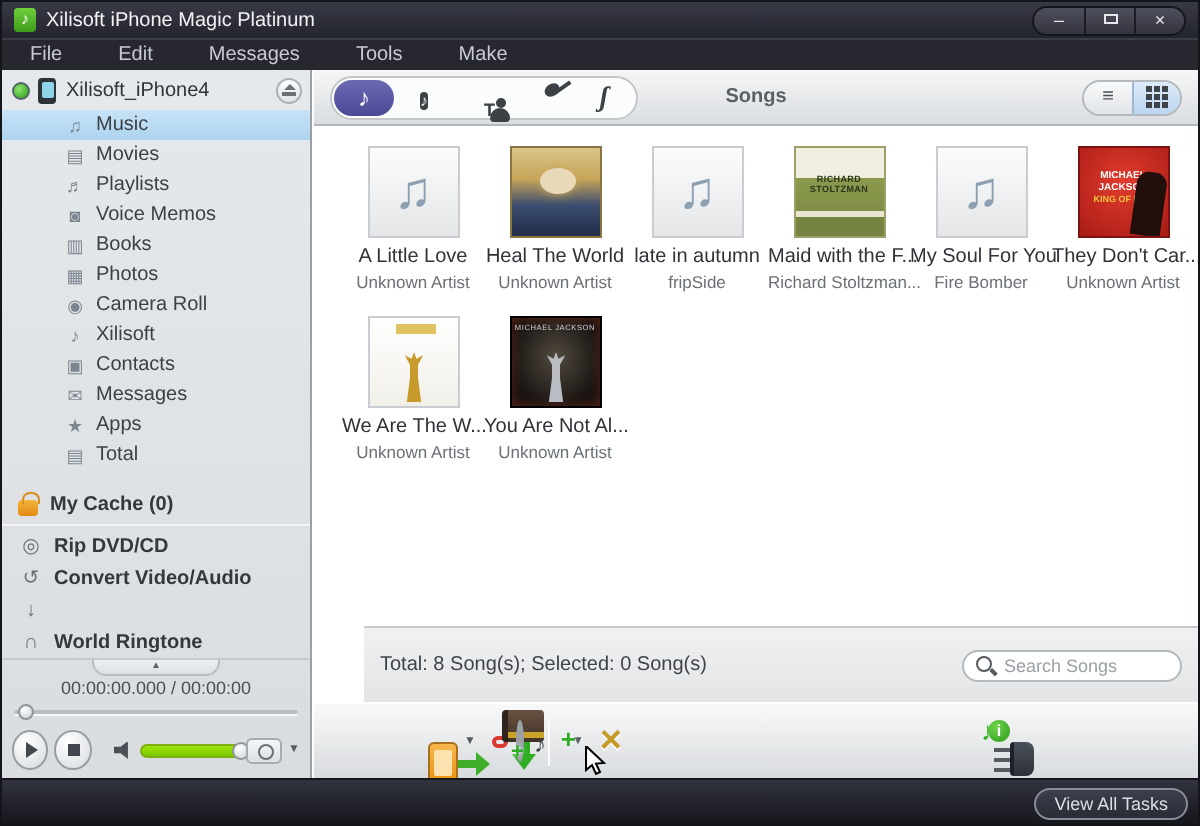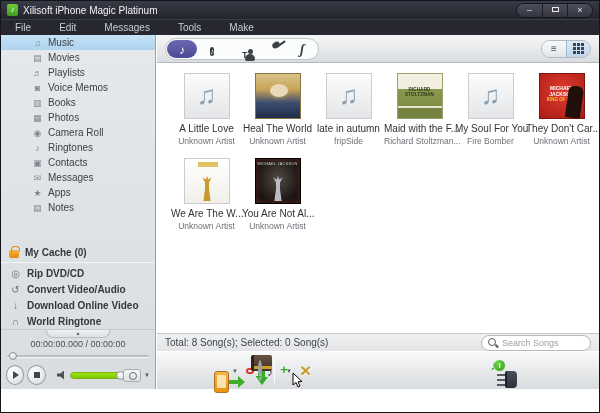--- a/index.html
+++ b/index.html
@@ -97,21 +97,21 @@
   .cover-kingofpop .cover-text .sub { color:#f2c23c; font-size:4.5px; }
   .cover-kingofpop::after { content:""; position:absolute; right:2px; bottom:0; width:15px; height:32px; background:#200f0a; border-radius:6px 6px 0 0; transform:rotate(8deg); }
   .cover-history-white { background:linear-gradient(#ffffff,#f1efe8); }
   .cover-history-white::before { content:""; position:absolute; top:3px; left:13px; width:20px; height:5px; background:#d9b33c; opacity:.8; }
   .cover-history-dark { background:radial-gradient(ellipse at 50% 45%, #514a40 0%, #171310 75%); border-color:#000; box-shadow:inset 0 0 6px #5e2219; }
   .cover-history-dark .cover-text { margin-top:3px; font-size:3.8px; color:#cfd2d6; letter-spacing:.3px; }
   .statue { position:absolute; left:50%; transform:translateX(-50%); bottom:1px; }
   .t-title { font-size:10px; color:#2f3338; white-space:nowrap; }
   .t-artist { font-size:8.5px; color:#6b7076; white-space:nowrap; margin-top:2px; }
 
-  .statusbar { flex:none; height:18px; background:linear-gradient(#f0f1f2,#e2e4e6); border-top:1px solid #c5c9cc; display:flex; align-items:center; padding:0 8px; }
+  .statusbar { flex:none; height:38px; background:linear-gradient(#f0f1f2,#e2e4e6); border-top:1px solid #c5c9cc; display:flex; align-items:center; padding:0 8px;margin-left:25px; }
   .statustext { font-size:10px; color:#3f444a; }
   .searchbox { margin-left:auto; width:110px; height:16px; background:#fff; border:1px solid #b4b9bd; border-radius:8px; display:flex; align-items:center; padding:0 6px; }
   .magnifier { position:relative; width:10px; height:10px; margin-right:4px; flex:none; }
   .magnifier::before { content:""; position:absolute; left:0; top:0; width:6px; height:6px; border:1.5px solid #555a60; border-radius:50%; }
   .magnifier::after { content:""; position:absolute; left:7px; top:7px; width:3.5px; height:1.5px; background:#555a60; transform:rotate(45deg); }
   .searchph { font-size:9px; color:#9aa0a6;text-align:center; }
 
   
   .toolbar { flex:none; height:38px; background:linear-gradient(#f8f9f9,#d8dbde); border-top:1px solid #fff; display:flex; align-items:center; padding-left:72px; }
   .tbtn { display:flex; align-items:center; margin-right:8px; position:relative; }
@@ -169,20 +169,29 @@
 
   <div class="menubar" id="menubar">
       <div class="menuitem">File</div>
       <div class="menuitem">Edit</div>
       <div class="menuitem">Messages</div>
       <div class="menuitem">Tools</div>
       <div class="menuitem">Make</div>
     </div>
 
   <div class="sidebar">
+    <div class="devrow">
+      <span class="led"></span>
+      <span class="phoneic"></span>
+      <span class="devname">Xilisoft_iPhone4</span>
+      <span class="ejectbtn">
+          <span class="tri"></span>
+          <span class="bar"></span>
+        </span>
+    </div>
     <div id="liblist">
         <div class="librow sel">
           <span class="libic">♫</span>
           <span class="liblabel">Music</span>
         </div>
         <div class="librow">
           <span class="libic">▤</span>
           <span class="liblabel">Movies</span>
         </div>
         <div class="librow">
@@ -200,56 +209,55 @@
         <div class="librow">
           <span class="libic">▦</span>
           <span class="liblabel">Photos</span>
         </div>
         <div class="librow">
           <span class="libic">◉</span>
           <span class="liblabel">Camera Roll</span>
         </div>
         <div class="librow">
           <span class="libic">♪</span>
-          <span class="liblabel">Ringtones</span>
+          <span class="liblabel">Xilisoft</span>
         </div>
         <div class="librow">
           <span class="libic">▣</span>
           <span class="liblabel">Contacts</span>
         </div>
         <div class="librow">
           <span class="libic">✉</span>
           <span class="liblabel">Messages</span>
         </div>
         <div class="librow">
           <span class="libic">★</span>
           <span class="liblabel">Apps</span>
         </div>
         <div class="librow">
           <span class="libic">▤</span>
-          <span class="liblabel">Notes</span>
+          <span class="liblabel">Total</span>
         </div>
       </div>
     <div class="cacherow">
       <span class="lockic"></span>
       <span class="toollabel">My Cache (0)</span>
     </div>
     <div class="sidesep"></div>
     <div id="toollist">
         <div class="toolrow">
           <span class="toolic">◎</span>
           <span class="toollabel">Rip DVD/CD</span>
         </div>
         <div class="toolrow">
           <span class="toolic">↺</span>
           <span class="toollabel">Convert Video/Audio</span>
         </div>
         <div class="toolrow">
           <span class="toolic">↓</span>
-          <span class="toollabel">Download Online Video</span>
         </div>
         <div class="toolrow">
           <span class="toolic">∩</span>
           <span class="toollabel">World Ringtone</span>
         </div>
       </div>
     <div class="collapse">
         <div class="tab">▲</div>
       </div>
     <div class="timerow">00:00:00.000 / 00:00:00</div>
@@ -287,20 +295,21 @@
           <div class="tab">
             <span><span class="personic"><span class="tmark">T</span></span></span>
           </div>
           <div class="tab">
             <span><span class="guitaric"><span class="g-body"></span><span class="g-neck"></span></span></span>
           </div>
           <div class="tab">
             <span><span class="clefic">ʃ</span></span>
           </div>
         </div>
+      <div class="pagetitle">Songs</div>
       <div class="viewtoggle">
         <div class="vbtn">
             <span class="listglyph">≡</span>
           </div>
         <div class="vbtn active">
             <span class="gridglyph">
               <i></i>
               <i></i>
               <i></i>
               <i></i>
@@ -407,13 +416,16 @@
             <span><span class="ic-info"><span class="bk"></span><span class="inf">i</span></span></span>
           </div>
         </div>
       </div>
   </div>
 
   <svg class="cursor" width="12" height="16" viewBox="0 0 12 16">
     <polygon points="1,0 1,12 4,9.5 6,14 8,13 6,8.8 10,8.5" fill="#fff" stroke="#000" stroke-width="1"></polygon>
   </svg>
 
+  <div class="taskstrip">
+    <div class="viewtasks">View All Tasks</div>
+  </div>
 </div>
 
 </body></html>

